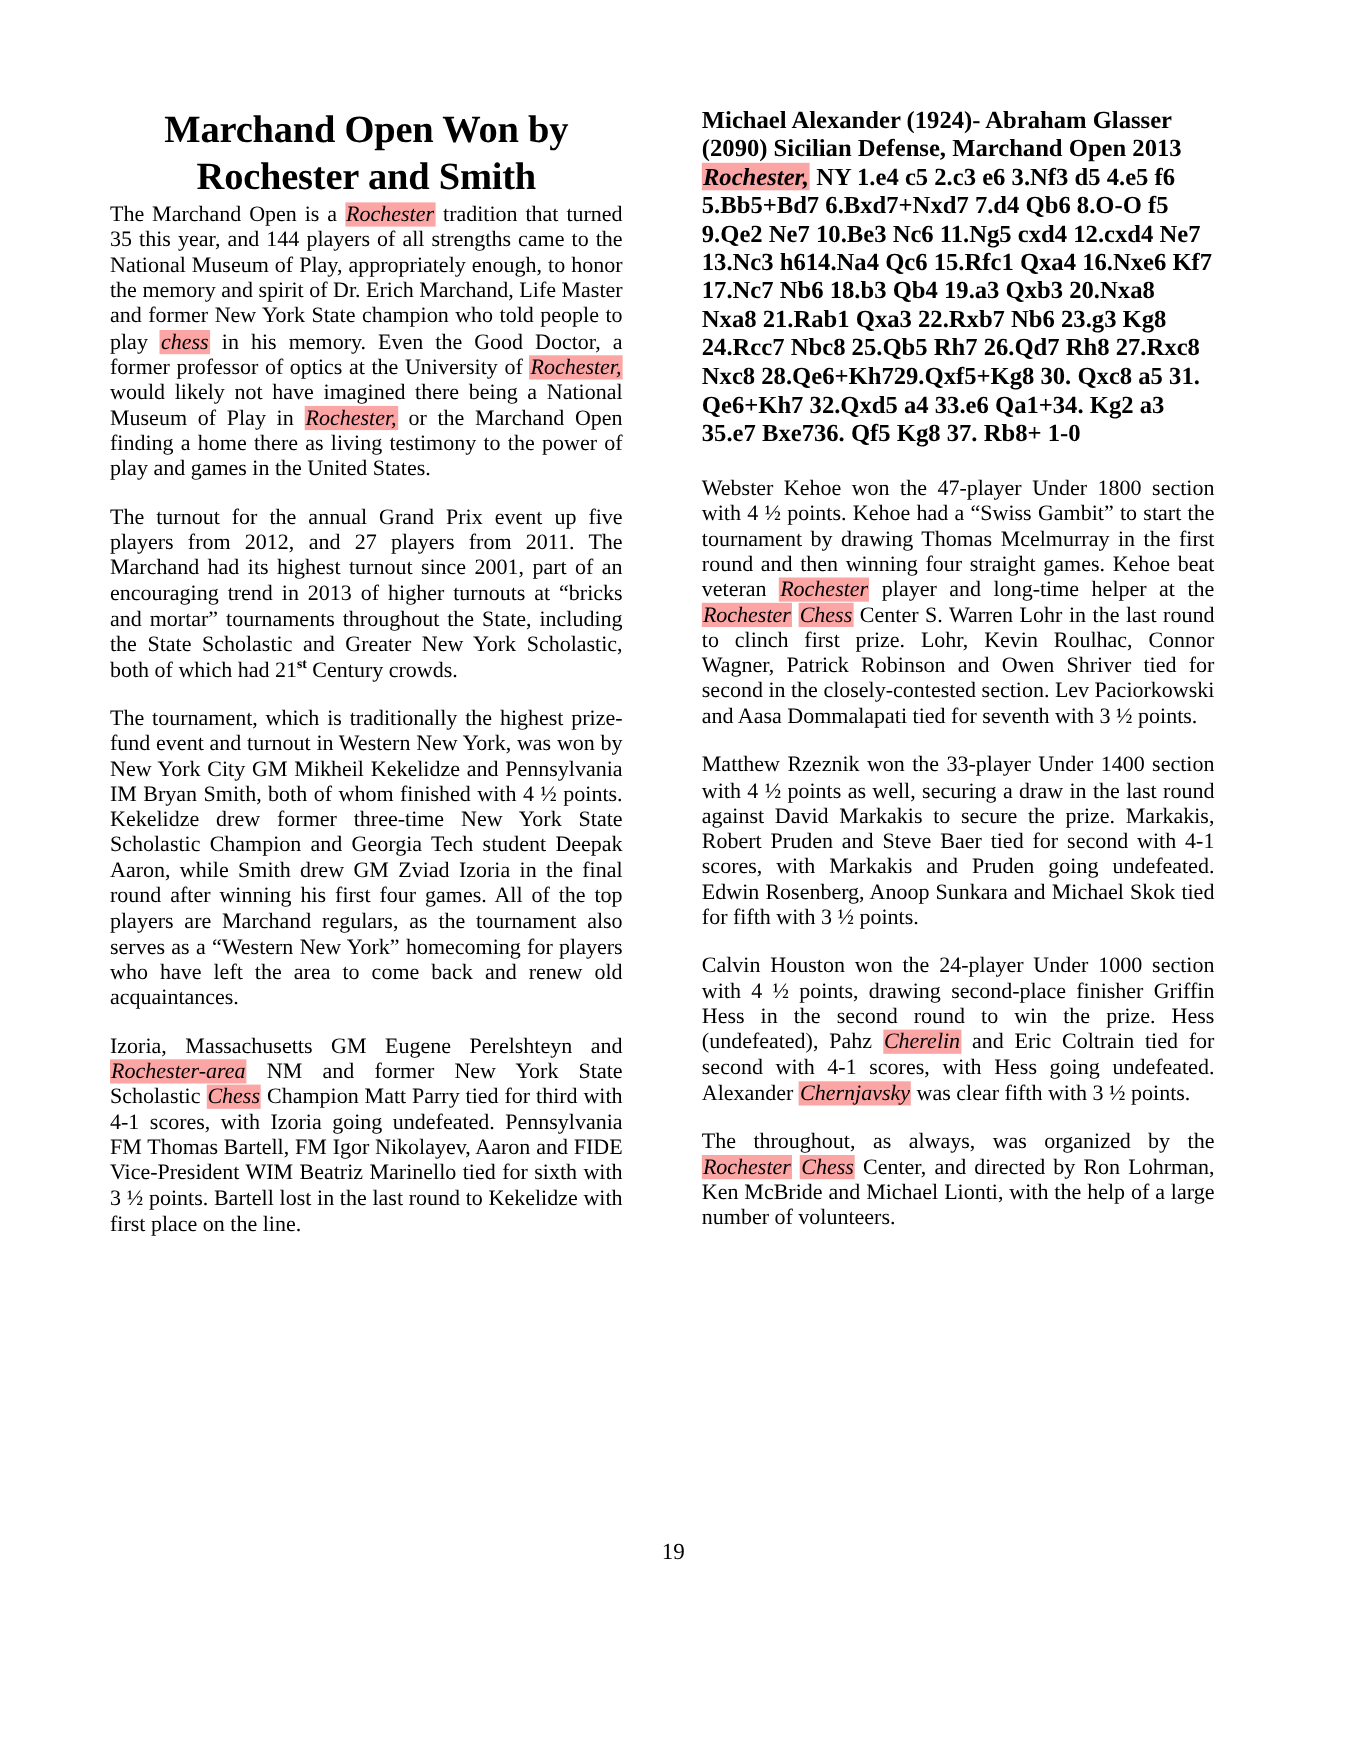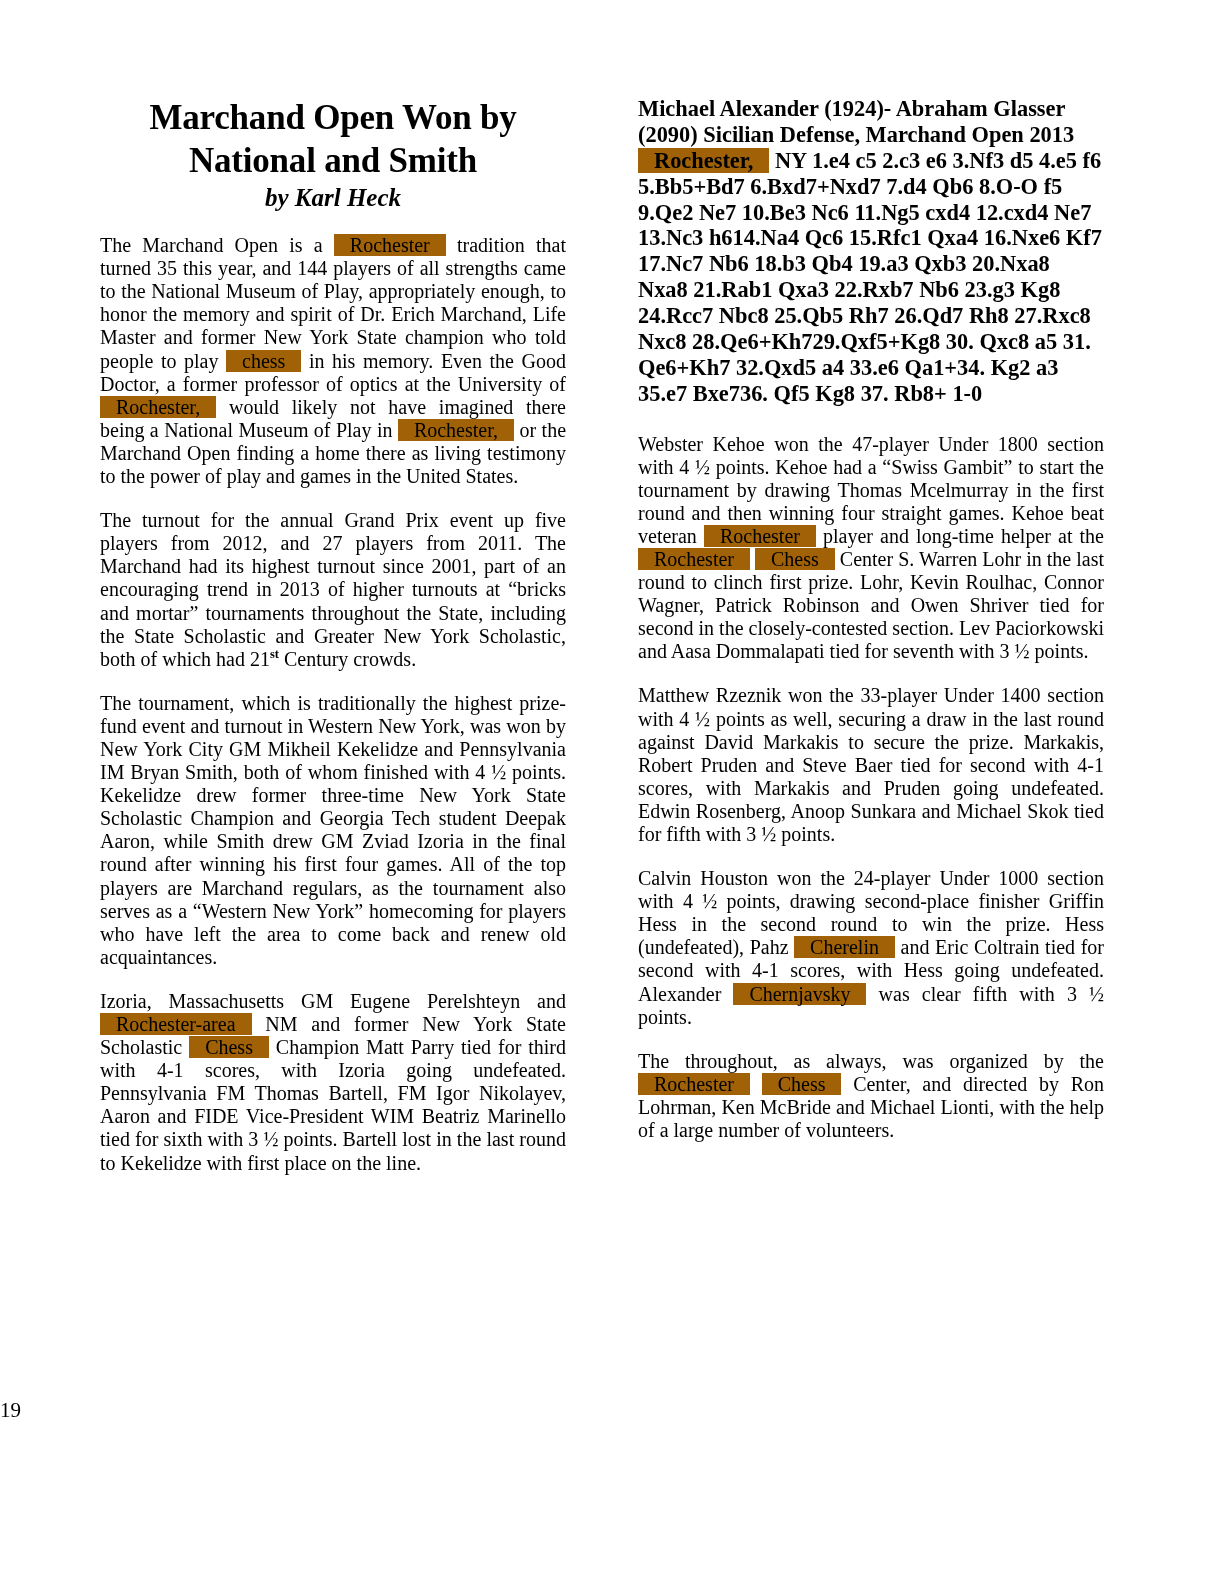--- a/index.html
+++ b/index.html
@@ -58,53 +58,54 @@
     margin: 0 0 24px 0;
   }
   p.game {
     font-size: 22.4px;
     font-weight: bold;
     line-height: 1.155;
     text-align: left;
     margin: 0 0 26px 0;
   }
   .hl {
-    background-color: #a16207;
-    padding: 0 16px;
+    background-color: #fca5a5;
+    padding: 0 1px;
+    font-style: italic;
   }
   sup {
     font-size: 0.62em;
     vertical-align: super;
     line-height: 0;
     font-weight: bold;
   }
   .page-number {
     position: absolute;
     left: 0;
     top: 1400px;
     width: 1224px;
+    text-align: center;
     font-size: 21px;
     line-height: 1;
   }
 </style>
 </head>
 <body>
 
 <div class="page">
 
   <div class="columns">
 
     <div class="col">
 
       <h1 class="doc-title">
         <span>Marchand Open Won by</span><br>
-        <span>National and Smith</span>
+        <span>Rochester and Smith</span>
       </h1>
 
-      <div class="byline">by Karl Heck</div>
 
       <p class="body intro"><span>The Marchand Open is a </span><span class="hl">Rochester</span><span> tradition that turned 35 this year, and 144 players of all strengths came to the National Museum of Play, appropriately enough, to honor the memory and spirit of Dr. Erich Marchand, Life Master and former New York State champion who told people to play </span><span class="hl">chess</span><span> in his memory.  Even the Good Doctor, a former professor of optics at the University of </span><span class="hl">Rochester,</span><span> would likely not have imagined there being a National Museum of Play in </span><span class="hl">Rochester,</span><span> or the Marchand Open finding a home there as living testimony to the power of play and games in the United States.</span></p>
 
       <p class="body"><span>The turnout for the annual Grand Prix event up five players from 2012, and 27 players from 2011.  The Marchand had its highest turnout since 2001, part of an encouraging trend in 2013 of higher turnouts at “bricks and mortar” tournaments throughout the State, including the State Scholastic and Greater New York Scholastic, both of which had 21</span><sup>st</sup><span> Century crowds.</span></p>
 
       <p class="body">The tournament, which is traditionally the highest prize-fund event and turnout in Western New York, was won by New York City GM Mikheil Kekelidze and Pennsylvania IM Bryan Smith, both of whom finished with 4 ½ points.  Kekelidze drew former three-time New York State Scholastic Champion and Georgia Tech student Deepak Aaron, while Smith drew GM Zviad Izoria in the final round after winning his first four games.  All of the top players are Marchand regulars, as the tournament also serves as a “Western New York” homecoming for players who have left the area to come back and renew old acquaintances.</p>
 
       <p class="body"><span>Izoria, Massachusetts GM Eugene Perelshteyn and </span><span class="hl">Rochester-area</span><span> NM and former New York State Scholastic </span><span class="hl">Chess</span><span> Champion Matt Parry tied for third with 4-1 scores, with Izoria going undefeated.  Pennsylvania FM Thomas Bartell, FM Igor Nikolayev, Aaron and FIDE Vice-President WIM Beatriz Marinello tied for sixth with 3 ½ points.  Bartell lost in the last round to Kekelidze with first place on the line.</span></p>
 
     </div>

